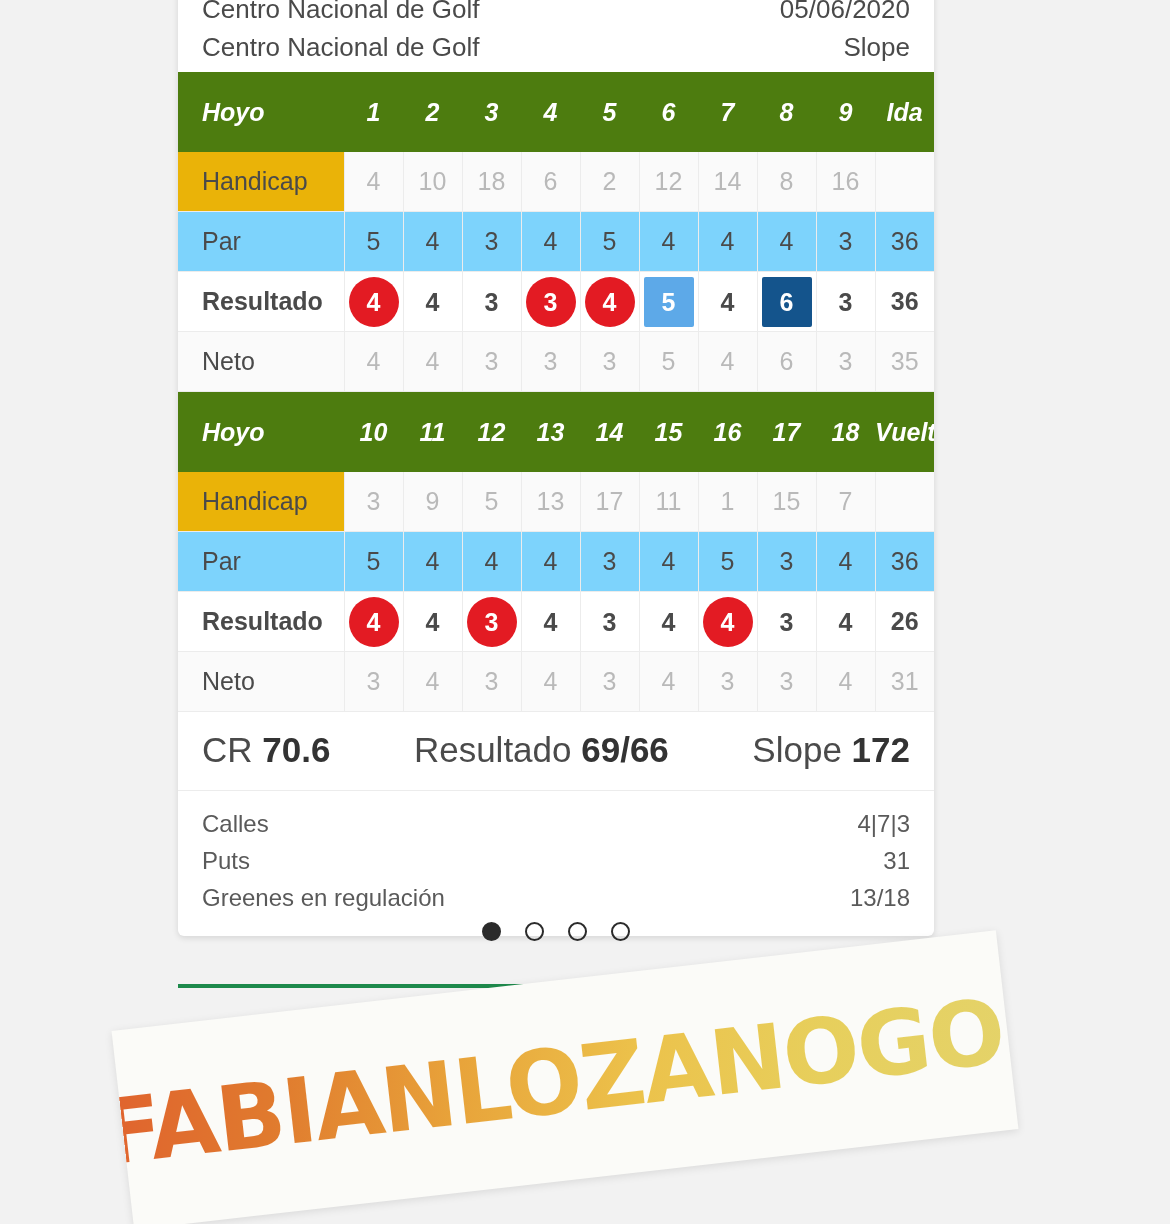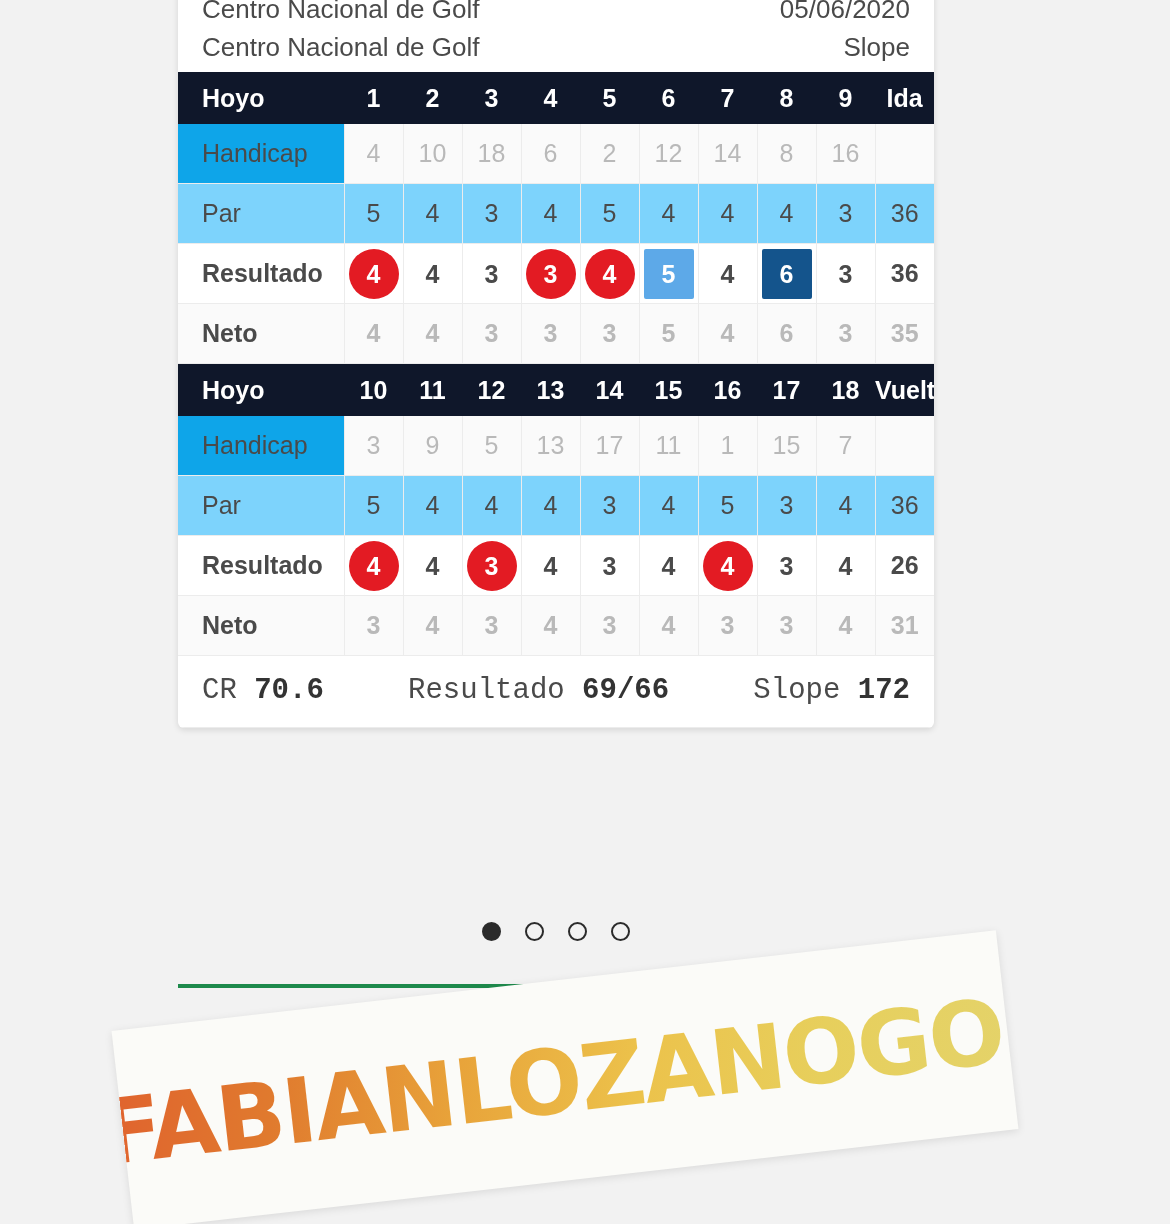--- a/index.html
+++ b/index.html
@@ -62,39 +62,40 @@
   }
   table.score td:last-child { border-right: none; }
   table.score td.label {
     text-align: left;
     padding-left: 24px;
     width: 142px;
     font-size: 25px;
   }
 
   tr.hdr td {
-    background: #0f172a;
+    background: #4d7c0f;
     color: #ffffff;
     font-weight: bold;
     font-size: 25px;
     border-right: none;
     border-bottom: none;
-    height: 52px;
+    height: 80px;
+    font-style: italic;
   }
   tr.hdr td.label { font-weight: bold; }
 
   tr.handicap td { color: #b9b9b9; background: #fafafa; }
-  tr.handicap td.label { color: #4a4a4a; background: #0ea5e9; }
+  tr.handicap td.label { color: #4a4a4a; background: #eab308; }
 
   tr.par td { color: #4a4a4a; background: #7dd3fc; }
 
   tr.resultado td { background: #ffffff; font-weight: bold; }
   tr.resultado td.label { font-weight: bold; }
 
-  tr.neto td { color: #b9b9b9; background: #fafafa; font-weight: bold; }
+  tr.neto td { color: #b9b9b9; background: #fafafa; }
   tr.neto td.label { color: #4a4a4a; background: #fafafa; }
 
   
   .marker {
     display: inline-flex;
     align-items: center;
     justify-content: center;
     width: 50px;
     height: 50px;
     line-height: 50px;
@@ -117,24 +118,23 @@
     border-radius: 2px;
   }
   .marker.plain { color: #4a4a4a; }
 
   
   .crline {
     display: flex;
     justify-content: space-between;
     align-items: flex-end;
     padding: 18px 24px 20px 24px;
-    font-size: 29px;
+    font-size: 35px;
     color: #4a4a4a;
     border-bottom: 1px solid #ececec;
-    font-family: Liberation Mono, monospace;
   }
   .crline .seg { white-space: nowrap; }
   .crline b { font-weight: bold; color: #333; }
 
   
   .stats {
     padding: 14px 24px 20px 24px;
   }
   .stat-row {
     display: flex;
@@ -379,20 +379,34 @@
       <span class="seg">
         <span>Resultado</span>
         <b>69/66</b>
       </span>
       <span class="seg">
         <span>Slope</span>
         <b>172</b>
       </span>
     </div>
 
+    <div class="stats">
+      <div class="stat-row">
+        <span>Calles</span>
+        <span>4|7|3</span>
+      </div>
+      <div class="stat-row">
+        <span>Puts</span>
+        <span>31</span>
+      </div>
+      <div class="stat-row">
+        <span>Greenes en regulación</span>
+        <span>13/18</span>
+      </div>
+    </div>
 
   </div>
 
   <div class="dots">
     <span class="dot filled"></span>
     <span class="dot"></span>
     <span class="dot"></span>
     <span class="dot"></span>
   </div>
 

